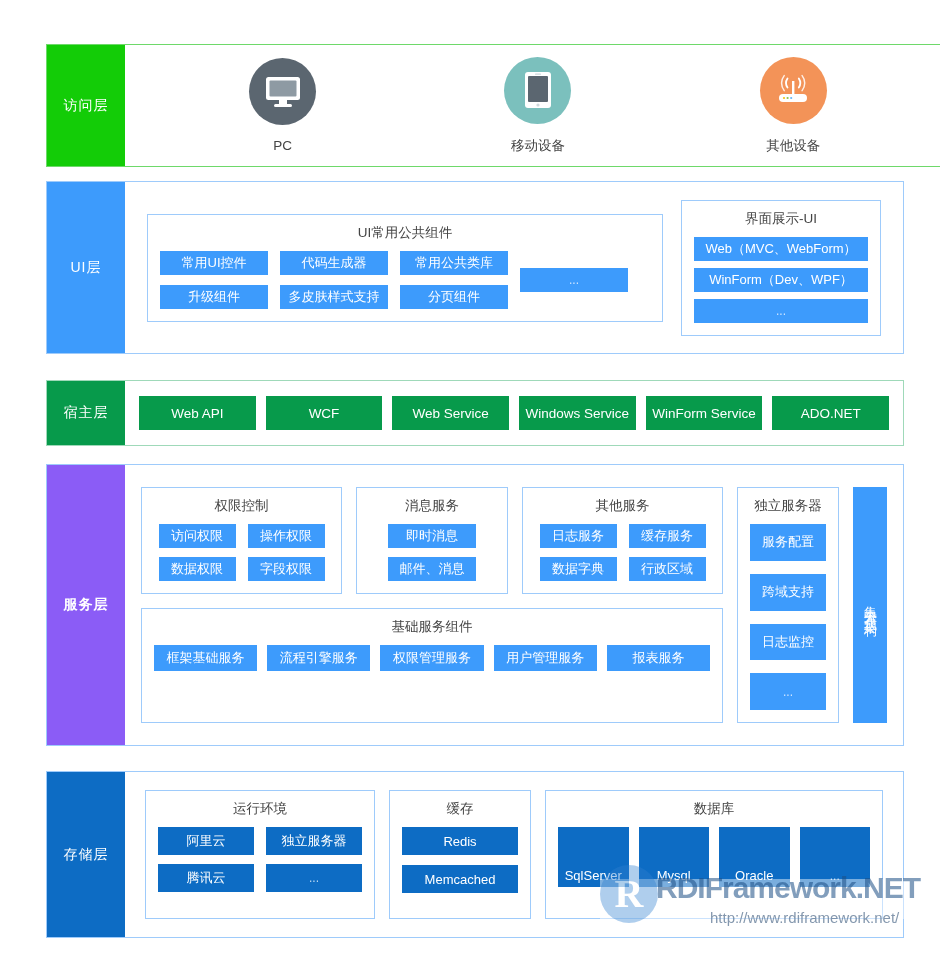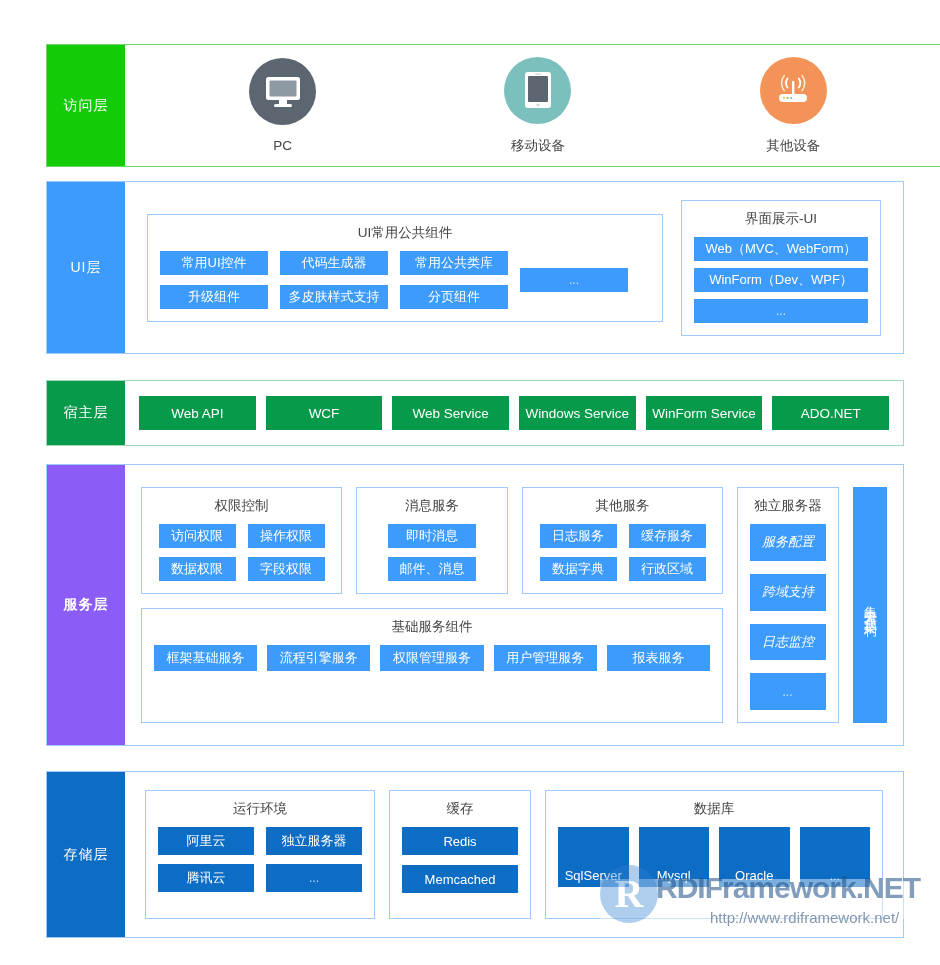--- a/index.html
+++ b/index.html
@@ -102,21 +102,21 @@
   #grp-msg{flex:0 0 152px;}
   #grp-other{flex:1 1 0;}
   .pair-grid{display:flex;flex-wrap:wrap;gap:9px 12px;justify-content:center;}
   .pair-grid .chip{width:77px;}
   #grp-msg .chip{width:88px;margin:0 auto 9px;}
   #grp-msg .chip:last-child{margin-bottom:0;}
   #grp-base{flex:1 1 auto;}
   #grp-base .base-row{display:flex;gap:10px;justify-content:center;}
   #grp-base .chip{flex:1 1 0;height:26px;}
   #grp-manage{flex:0 0 102px;display:flex;flex-direction:column;}
-  #grp-manage .chip{width:100%;height:40px;margin-bottom:13px;font-style:italic;}
+  #grp-manage .chip{width:100%;height:40px;margin-bottom:13px;}
   #grp-manage .chip:last-child{margin-bottom:0;}
   .svc-vertical{
     flex:0 0 34px;background:#3d9bfc;color:#fff;
     display:flex;align-items:center;justify-content:center;
     font-size:13px;letter-spacing:3px;
     writing-mode:vertical-rl;text-orientation:upright;
     padding:6px 0;box-sizing:border-box;
   }
 
   

